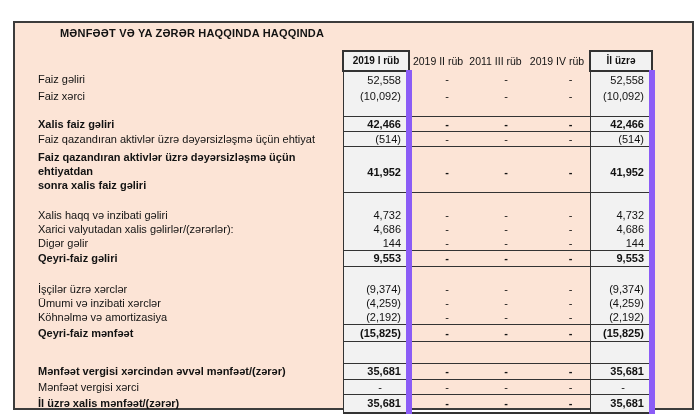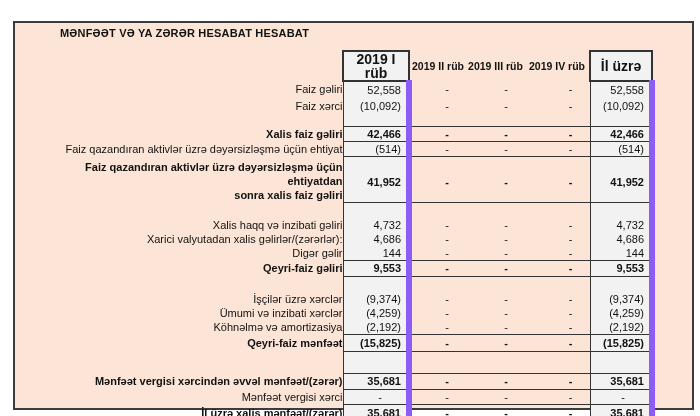--- a/index.html
+++ b/index.html
@@ -15,62 +15,62 @@
   .title {
     position:absolute; left:45px; top:4px;
     font-size:11px; font-weight:700; letter-spacing:.2px; white-space:nowrap;
   }
   table.report {
     position:absolute; left:0; top:27px; width:637px;
     border-collapse:collapse; table-layout:fixed;
     font-size:11px; line-height:1;
   }
   td { padding:0; vertical-align:middle; overflow:hidden; }
-  td.lbl { text-align:right; padding-left:23px; white-space:nowrap; }
+  td.lbl { text-align:left; padding-left:23px; white-space:nowrap; }
   td.v  {}
   td.g  { background:#f2f2f2; border-left:1px solid #333333; border-right:6px solid #8b5cf6;
           text-align:right; padding-right:5px; }
   td.m  { text-align:right; padding-right:17px; }
   td.hc { border:2px solid #333333; background:#f2f2f2; font-weight:700;
-          text-align:center; padding-right:0; font-size:14px; }
-  td.hm { font-weight:700; text-align:center; padding-right:0; font-size:10.5px; }
+          text-align:center; padding-right:0; font-size:10px; }
+  td.hm { font-weight:400; text-align:center; padding-right:0; font-size:10.5px; }
   td.d  { padding-right:24px; }
   tr.bold td { font-weight:700; }
   tr.lt  td.v { border-top:1px solid #333333; }
   tr.lb  td.v { border-bottom:1px solid #333333; }
   tr.lb2 td.v { border-bottom:2px solid #333333; }
   tr.tall td { vertical-align:bottom; }
   tr.tall td.v { padding-bottom:14px; }
   tr.tall td.lbl { white-space:normal; line-height:14px; padding-bottom:1px; }
   tr.h12 td{height:12px} tr.h14 td{height:14px} tr.h15 td{height:15px}
   tr.h16 td{height:16px} tr.h17 td{height:17px} tr.h18 td{height:18px}
   tr.h21 td{height:21px} tr.h31 td{height:31px}
 </style>
 </head>
 <body>
 
 <div class="panel">
-  <div class="title">MƏNFƏƏT VƏ YA ZƏRƏR HESABAT HESABAT</div>
+  <div class="title">MƏNFƏƏT VƏ YA ZƏRƏR HAQQINDA HAQQINDA</div>
 
   <table class="report">
     <colgroup>
       <col style="width:328px">
         <col style="width:66px">
         <col style="width:57px">
       <col style="width:59px">
         <col style="width:65px">
         <col style="width:62px">
     </colgroup>
 
     <tbody>
         <tr class="h18">
       <td class="lbl"></td>
       <td class="v hc">2019 I rüb</td>
       <td class="v hm">2019 II rüb</td>
-      <td class="v hm">2019 III rüb</td>
+      <td class="v hm">2011 III rüb</td>
       <td class="v hm">2019 IV rüb</td>
       <td class="v hc">İl üzrə</td>
     </tr>
 
     <tr class="h16">
       <td class="lbl">Faiz gəliri</td>
       <td class="v g">52,558</td>
       <td class="v m">-</td>
       <td class="v m">-</td>
       <td class="v m">-</td>

